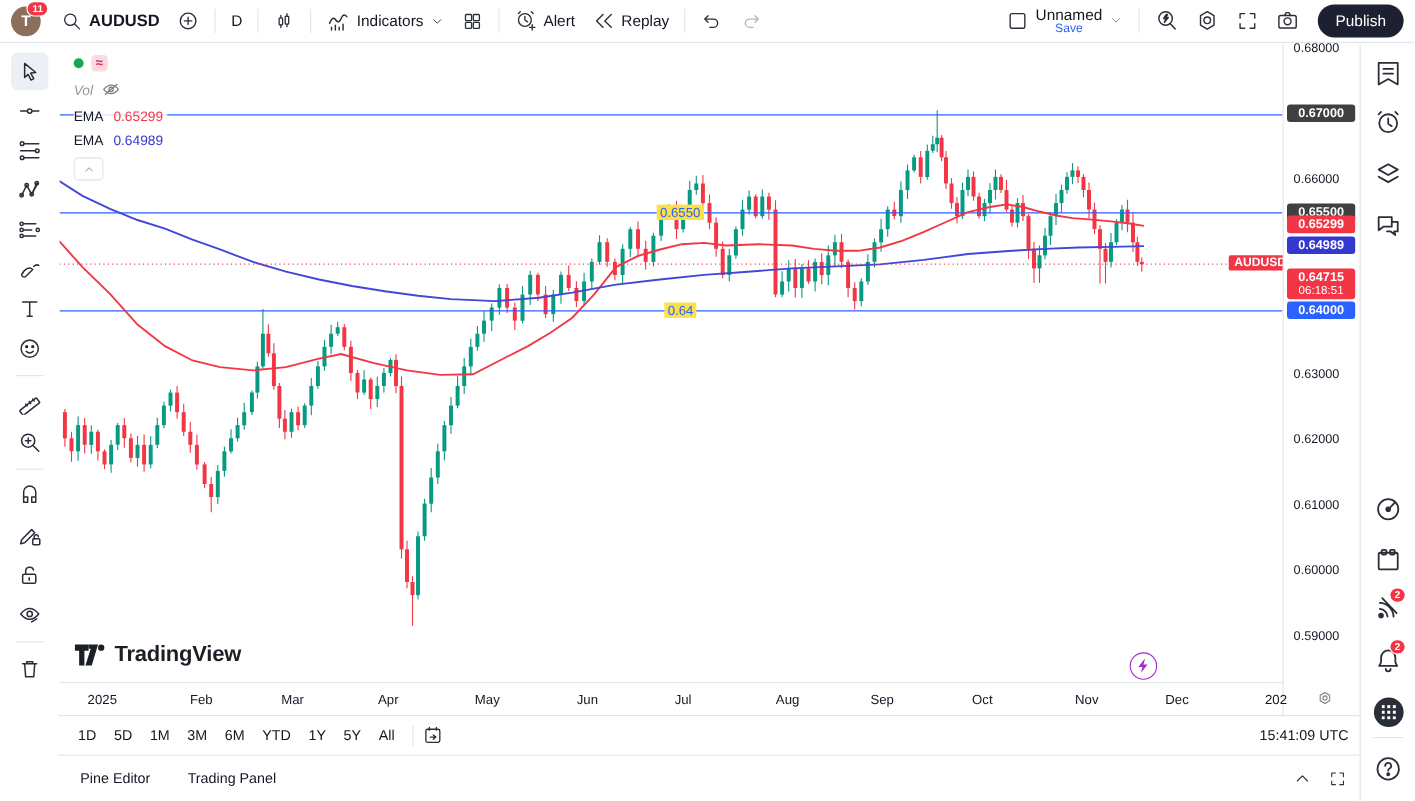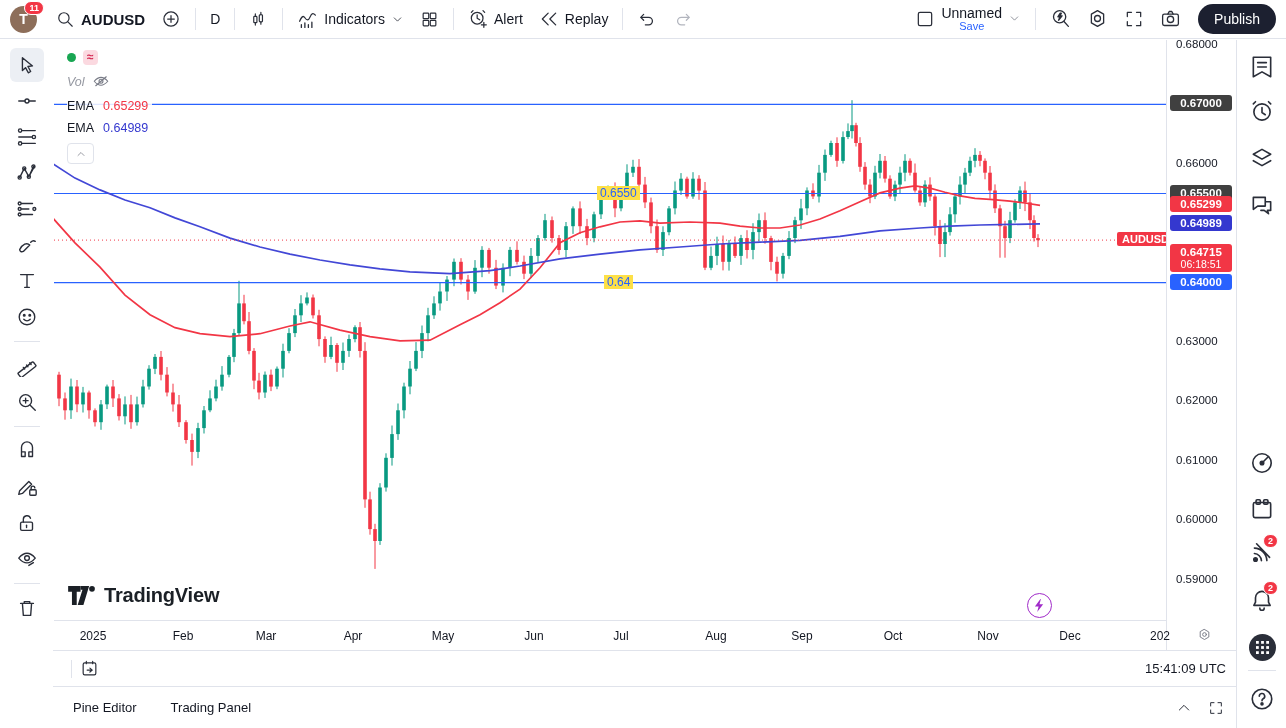--- a/index.html
+++ b/index.html
@@ -738,20 +738,31 @@
       <span class="mlab" style="left: 567px;">Jul</span>
       <span class="mlab" style="left: 662px;">Aug</span>
       <span class="mlab" style="left: 748px;">Sep</span>
       <span class="mlab" style="left: 839px;">Oct</span>
       <span class="mlab" style="left: 934px;">Nov</span>
       <span class="mlab" style="left: 1016px; text-align: center;">Dec</span>
       <span class="mlab" style="left: 1106px;">202</span>
     </div>
 
   <div class="rangebar">
+    <span id="ranges" style="display:flex;align-items:center;">
+        <span class="rbtn">1D</span>
+        <span class="rbtn">5D</span>
+        <span class="rbtn">1M</span>
+        <span class="rbtn">3M</span>
+        <span class="rbtn">6M</span>
+        <span class="rbtn">YTD</span>
+        <span class="rbtn">1Y</span>
+        <span class="rbtn">5Y</span>
+        <span class="rbtn">All</span>
+      </span>
     <span class="sep" style="height:18px;margin:0 8px;"></span>
     <svg class="ic" width="19" height="19" viewBox="0 0 24 24">
         <rect x="4" y="5" width="16" height="15" rx="2"></rect>
         <path d="M8 3v3M16 3v3M9 14h6M12.5 11.5L15.5 14l-3 2.5"></path>
       </svg>
     <span class="clock">15:41:09 UTC</span>
   </div>
 
   <div class="statusbar">
     <span class="stab">Pine Editor</span>

